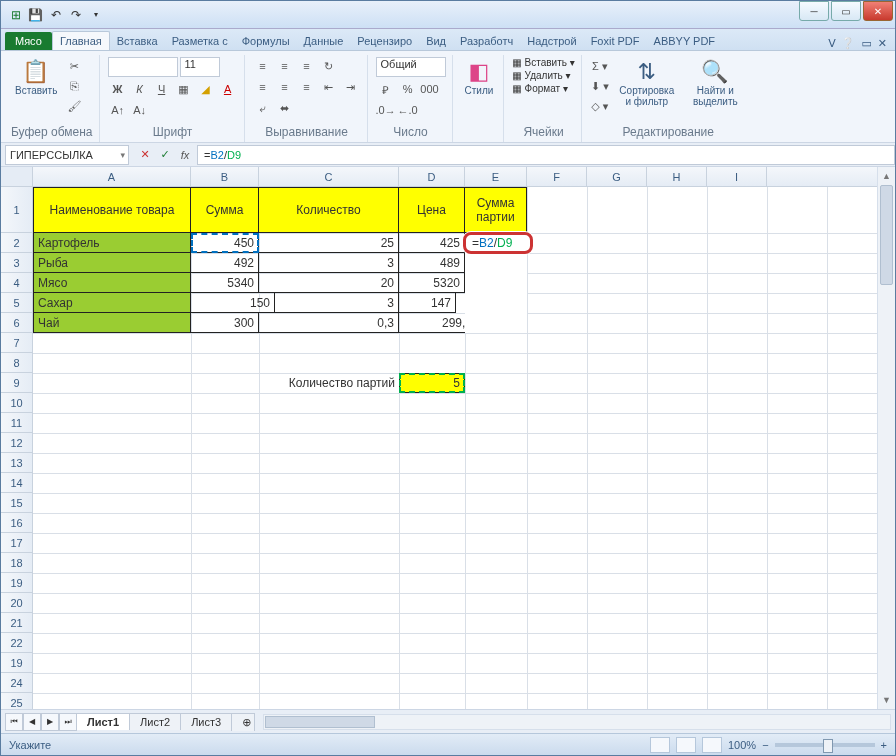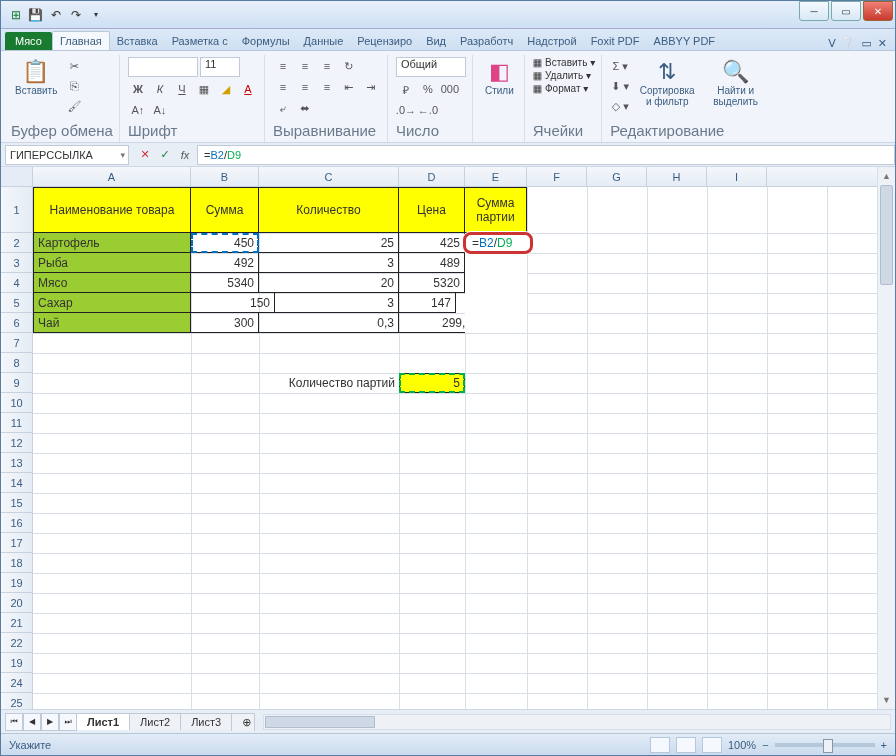--- a/index.html
+++ b/index.html
@@ -13,21 +13,21 @@
 .win-btn { width: 30px; height: 20px; border: 1px solid #7aa; background: linear-gradient(#f5faff,#d8e8f5); display: flex; align-items: center; justify-content: center; font-size: 10px; border-radius: 0 0 3px 3px; margin-right: 2px; }
 .win-btn.close { background: linear-gradient(#f08075,#c83a2e); color: #fff; border-color: #963; }
 .menutabs { height: 22px; display: flex; align-items: flex-end; padding-left: 4px; background: linear-gradient(#dce9f7,#cfe0f2); gap: 0; border-bottom: 1px solid #b8c8da; }
 .menutab { padding: 3px 7px; font-size: 11px; color: #3a5; cursor: default; }
 .menutab.file { background: #197b30; color: #fff; border-radius: 2px 2px 0 0; padding: 3px 10px; }
 .menutab.active { background: #f5f8fc; border: 1px solid #b8c8da; border-bottom: none; border-radius: 2px 2px 0 0; color: #3b5d82; }
 .menutab.inactive { color: #3b5d82; }
 .help-icons { margin-left: auto; display: flex; gap: 6px; padding-right: 8px; font-size: 11px; color: #3b5d82; }
 .ribbon { background: #f1f5fb; border-bottom: 1px solid #ccd6e4; padding: 4px 4px 0 4px; display: flex; gap: 2px; height: 92px; }
 .rgroup { border-right: 1px solid #d6dfeb; padding: 2px 6px 0 6px; display: flex; flex-direction: column; justify-content: space-between; }
-.rgroup-label { font-size: 15px; color: #6a7a8c; padding: 2px 0 3px; }
+.rgroup-label { font-size: 12px; color: #6a7a8c; text-align: center; padding: 2px 0 3px; }
 .rgroup-body { display: flex; align-items: flex-start; gap: 3px; }
 .big-btn { display: flex; flex-direction: column; align-items: center; font-size: 10px; color: #3b5d82; padding: 2px 4px; }
 .big-btn .icon { font-size: 22px; line-height: 22px; height: 26px; display:flex;align-items:center;}
 .small-col { display: flex; flex-direction: column; gap: 2px; }
 .small-btn { width: 20px; height: 18px; display: flex; align-items: center; justify-content: center; font-size: 11px; color: #555; }
 .font-row { display: flex; gap: 2px; align-items: center; }
 .font-select { border: 1px solid #c0cad8; background: #fff; font-size: 11px; height: 20px; padding: 0 4px; min-width: 40px; }
 .namebox-row { height: 24px; background: #e8eef6; border-bottom: 1px solid #ccd6e4; display: flex; align-items: center; }
 .namebox { width: 124px; border: 1px solid #c0cad8; background: #fff; height: 20px; margin: 0 4px; font-size: 11px; padding: 0 4px; display: flex; align-items: center; position: relative; }
 .namebox::after { content: "▾"; position: absolute; right: 3px; font-size: 9px; color: #777; }

